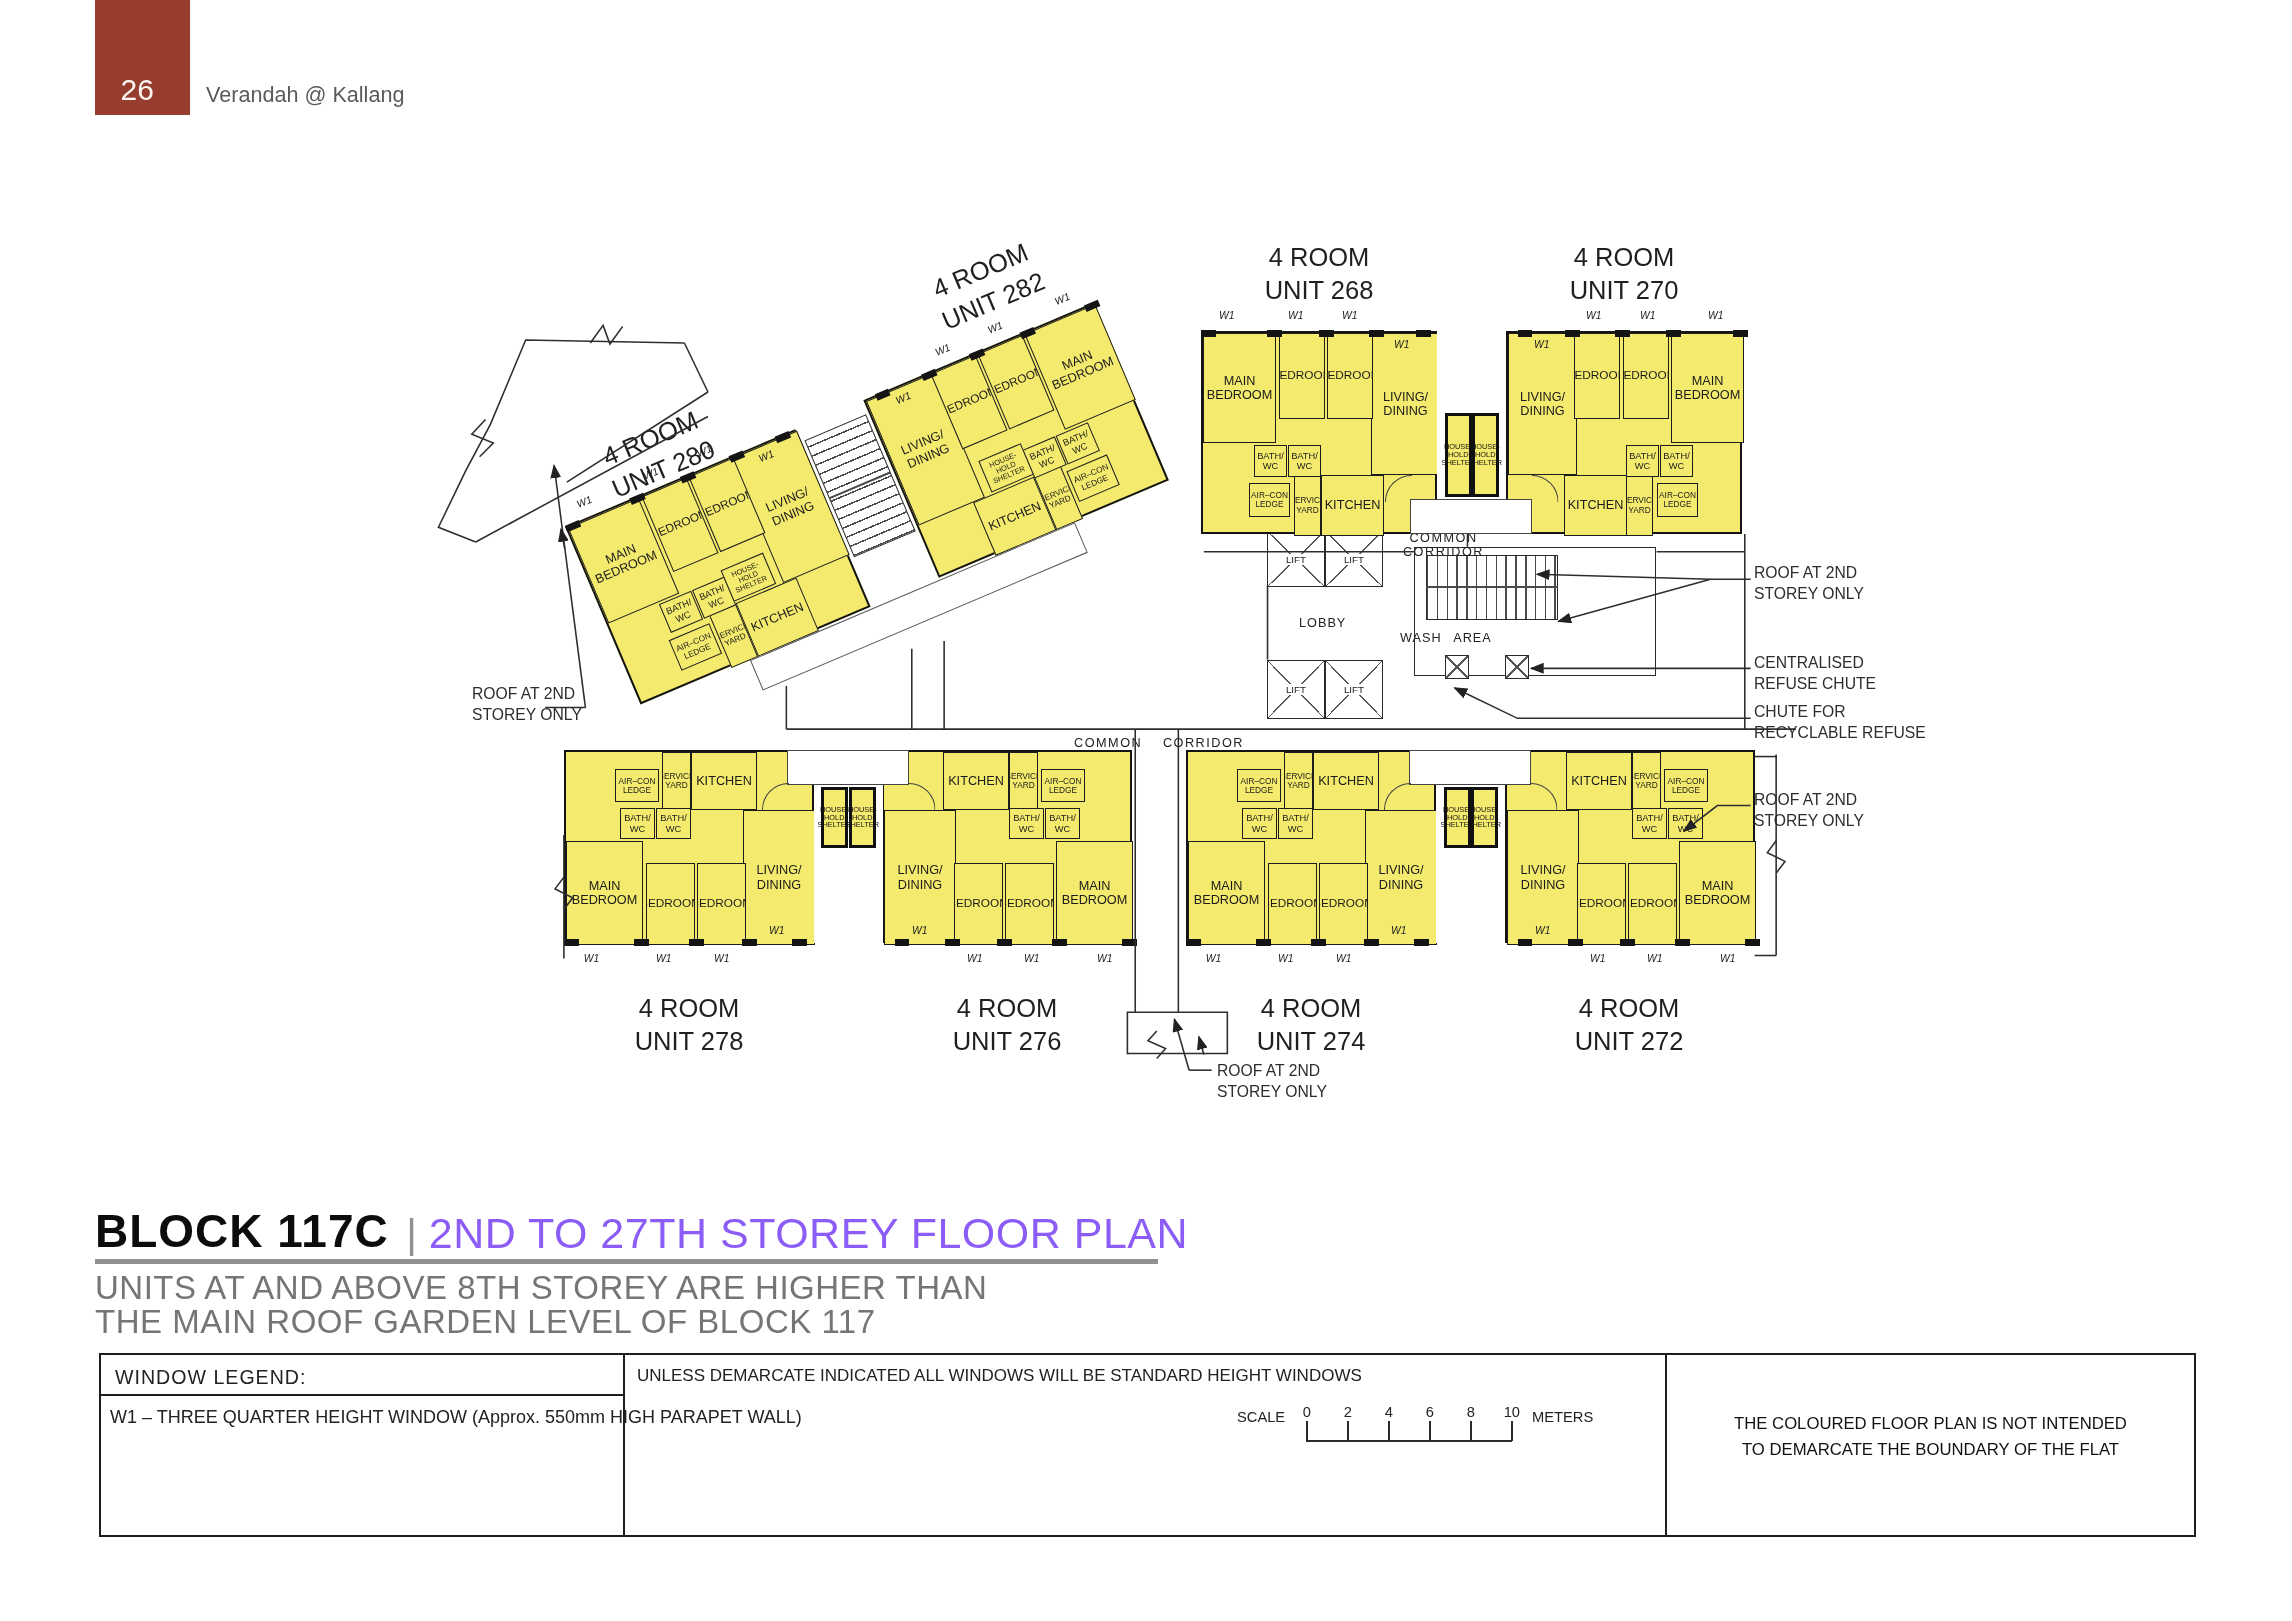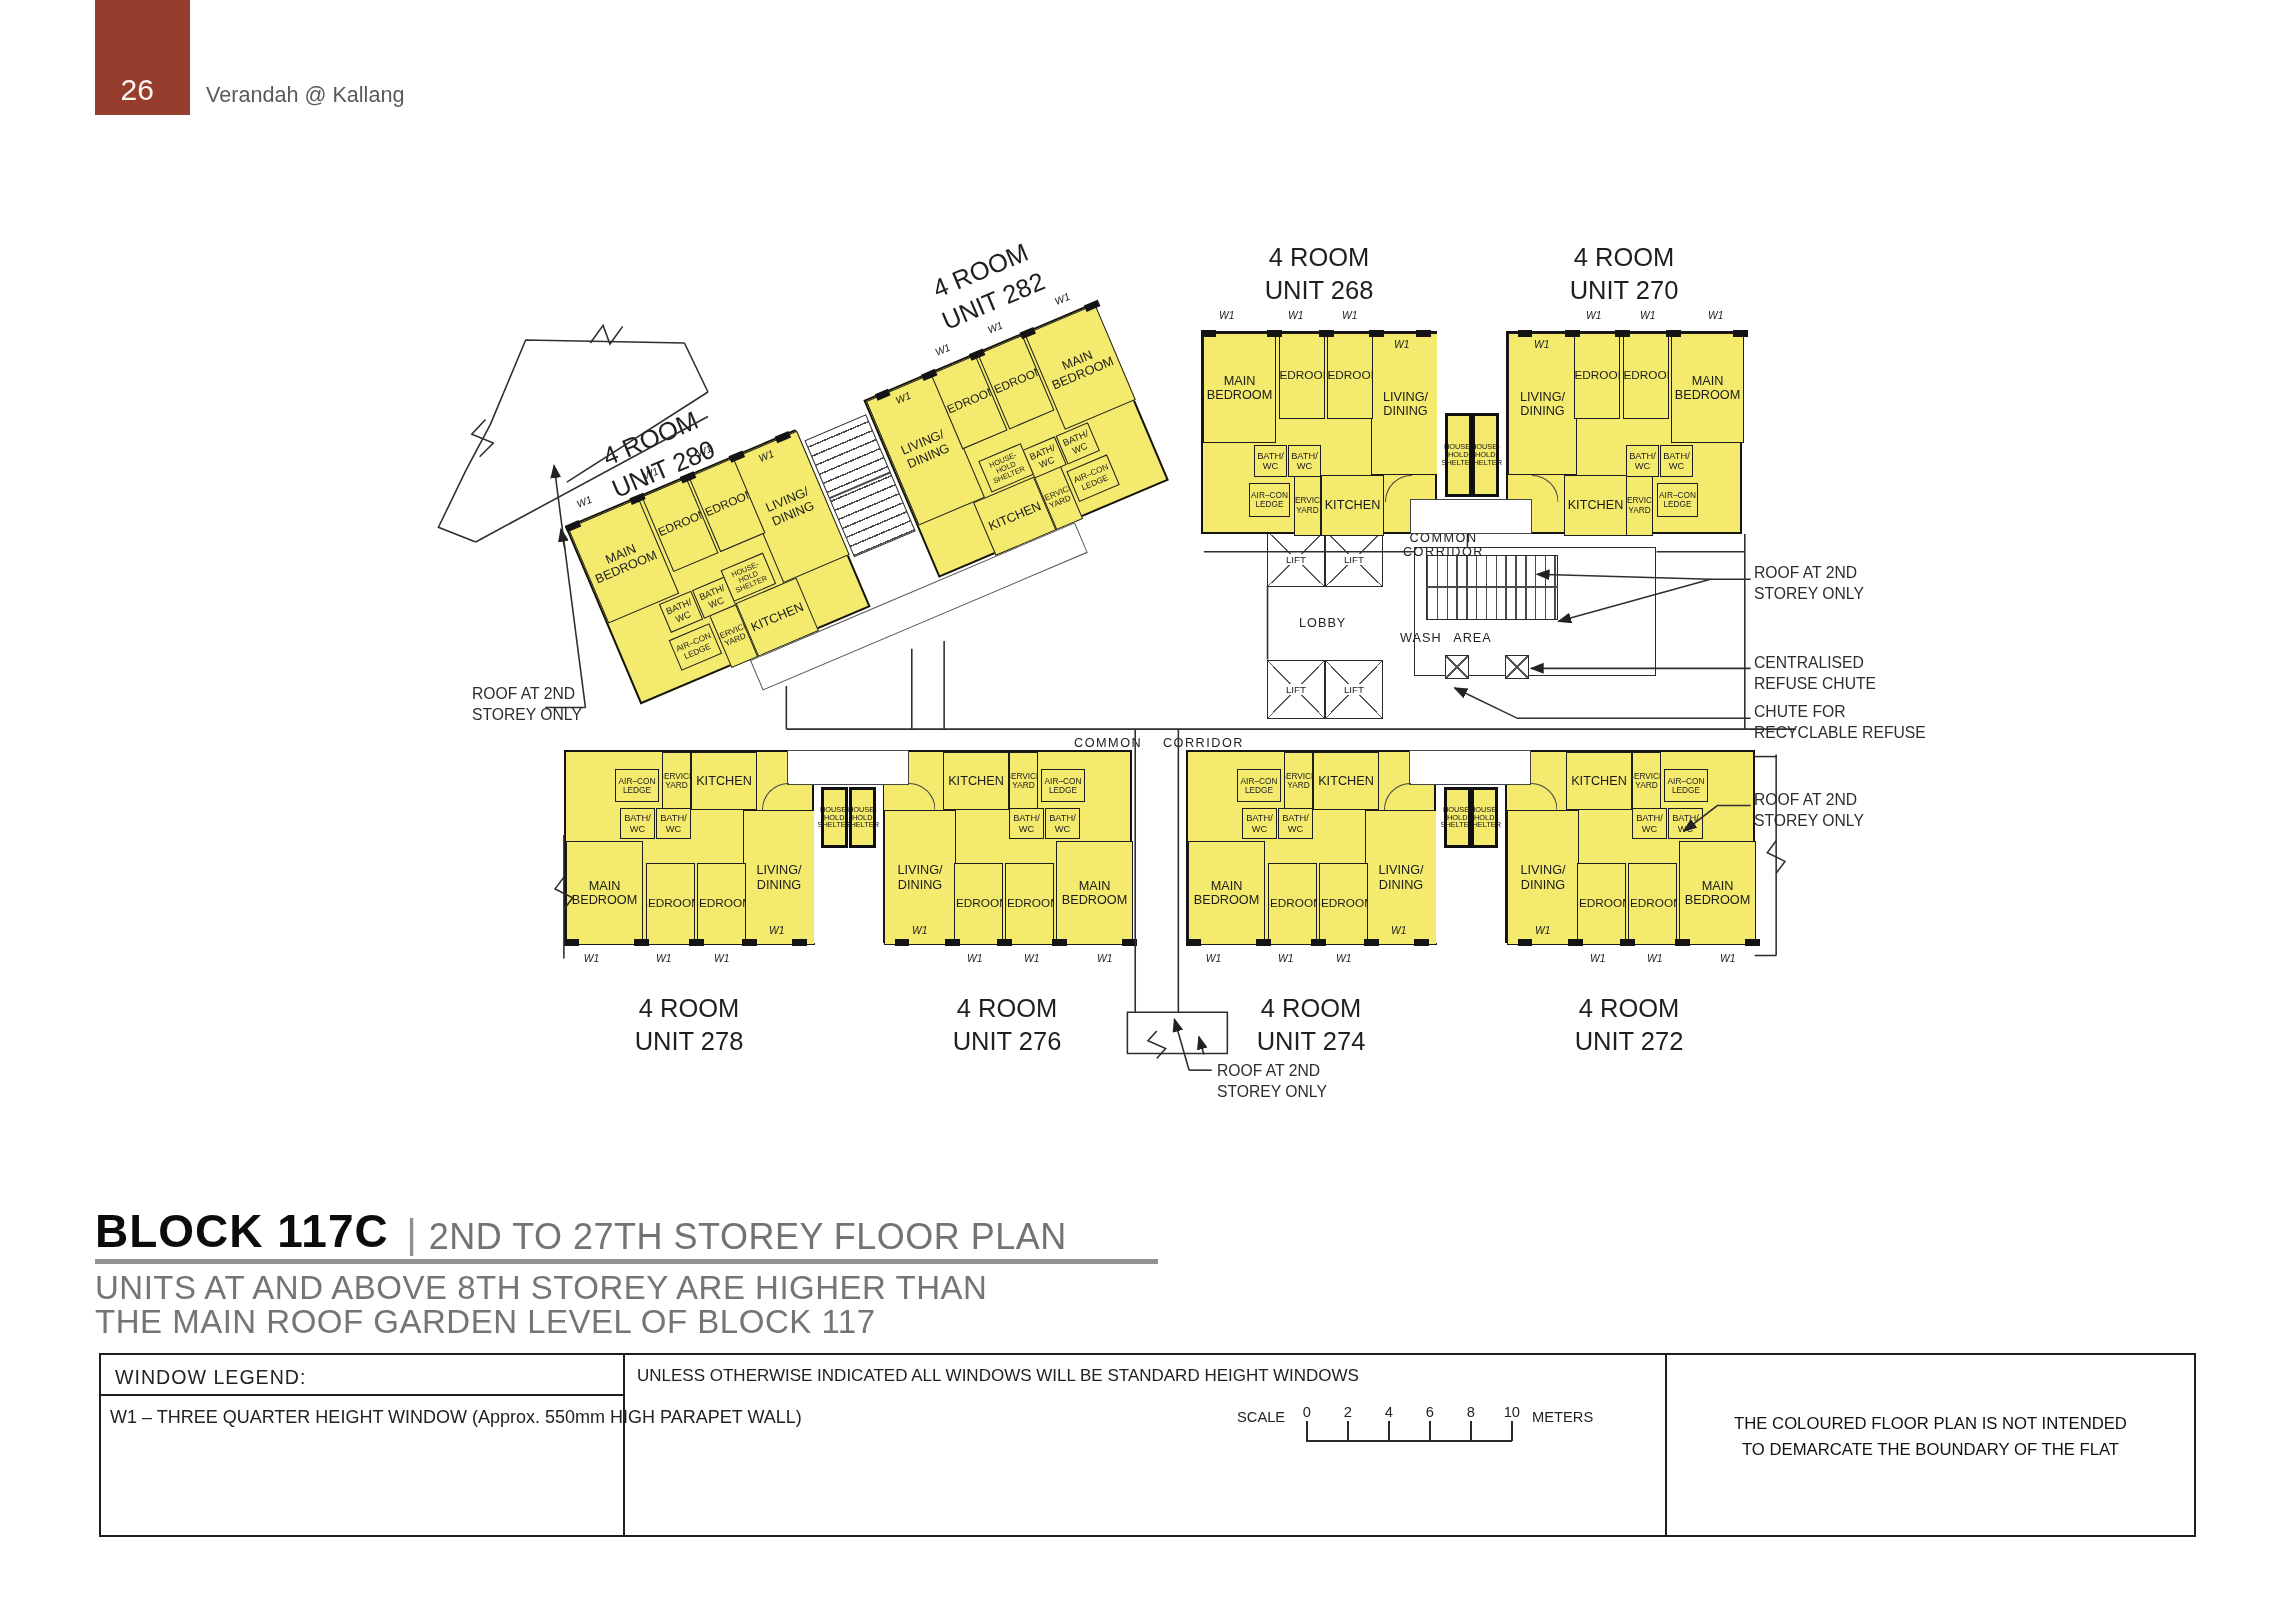--- a/index.html
+++ b/index.html
@@ -34,21 +34,21 @@
   .stair{position:absolute;background:#fff;border:1.6px solid #2a2a2a;box-sizing:border-box;
         background-image:repeating-linear-gradient(90deg,#4a4a4a 0 1.5px,transparent 1.5px 9.8px);}
   .stair.vert{background-image:repeating-linear-gradient(0deg,#4a4a4a 0 1.5px,transparent 1.5px 9.8px);}
   
   #page-box{position:absolute;left:95px;top:0;width:95px;height:115px;background:var(--header-box,#963D2E);}
   #page-num{position:absolute;left:25.5px;bottom:7.8px;color:#fdf6f2;font-size:30px;}
   #project-name{position:absolute;left:206px;top:82px;color:#5a5a5a;font-size:21.6px;}
   #title-row{position:absolute;left:95px;top:1204px;display:flex;align-items:flex-end;}
   #title-block{font-size:46px;font-weight:bold;color:#0c0c0c;letter-spacing:1px;}
   #title-div{font-size:41px;color:#8f8f8f;margin:0 11.8px 0 17.6px;font-weight:200;}
-  #title-sub{font-size:36px;color:#737373;letter-spacing:0.5px;}
+  #title-sub{font-size:43px;color:#8b5cf6;letter-spacing:0.5px;}
   #title-rule{position:absolute;left:95px;top:1259px;width:1063px;height:4.9px;background:#919191;}
   #title-note{position:absolute;left:95px;top:1271px;font-size:33px;color:#757575;line-height:1.02;letter-spacing:0.5px;}
   
   .tbl-border{position:absolute;border:2px solid #1e1e1e;box-sizing:border-box;background:#fff;}
   .tbl-line{position:absolute;background:#1e1e1e;}
   .cad{color:#222;}
   #watermark{position:absolute;left:1764px;top:1546px;width:528px;height:75px;background:#000;
         display:flex;align-items:center;justify-content:center;}
   #watermark span{color:#fff;font-size:54px;font-weight:bold;letter-spacing:0px;}
 </style>
@@ -449,21 +449,21 @@
   <div id="title-rule"></div>
   <div id="title-note" class="pre">UNITS AT AND ABOVE 8TH STOREY ARE HIGHER THAN
 THE MAIN ROOF GARDEN LEVEL OF BLOCK 117</div>
 
   <div class="tbl-border" style="left:99px;top:1353px;width:2097px;height:184px;"></div>
   <div class="tbl-line" style="left:623px;top:1353px;width:2px;height:184px;"></div>
   <div class="tbl-line" style="left:1665px;top:1353px;width:2px;height:184px;"></div>
   <div class="tbl-line" style="left:99px;top:1394px;width:524px;height:2px;"></div>
   <div class="abs cad" style="left:115px;top:1366px;font-size:19.6px;letter-spacing:1px;">WINDOW LEGEND:</div>
   <div class="abs cad" style="left:110px;top:1407px;font-size:18px;">W1  –  THREE QUARTER HEIGHT WINDOW (Approx. 550mm HIGH PARAPET WALL)</div>
-  <div class="abs cad" style="left:637px;top:1366px;font-size:17px;width:1019px;">UNLESS OTHERWISE INDICATED ALL WINDOWS WILL BE STANDARD HEIGHT WINDOWS</div>
+  <div class="abs cad" style="left:637px;top:1366px;font-size:17px;width:1019px;">UNLESS DEMARCATE INDICATED ALL WINDOWS WILL BE STANDARD HEIGHT WINDOWS</div>
 
   <div class="abs cad" style="left:1237px;top:1409px;font-size:14.7px;">SCALE</div>
   <div class="abs" style="left:1306px;top:1440px;width:206px;height:2px;background:#2a2a2a;"></div>
   <div class="abs" style="left:1306px;top:1421px;width:1.5px;height:19.6px;background:#2a2a2a;"></div>
   <div class="abs" style="left:1347px;top:1421px;width:1.5px;height:19.6px;background:#2a2a2a;"></div>
   <div class="abs" style="left:1388px;top:1421px;width:1.5px;height:19.6px;background:#2a2a2a;"></div>
   <div class="abs" style="left:1429px;top:1421px;width:1.5px;height:19.6px;background:#2a2a2a;"></div>
   <div class="abs" style="left:1470px;top:1421px;width:1.5px;height:19.6px;background:#2a2a2a;"></div>
   <div class="abs" style="left:1511px;top:1421px;width:1.5px;height:19.6px;background:#2a2a2a;"></div>
   <div class="abs cad" style="left:1299px;top:1404px;width:15.7px;text-align:center;font-size:14.7px;">0</div>

